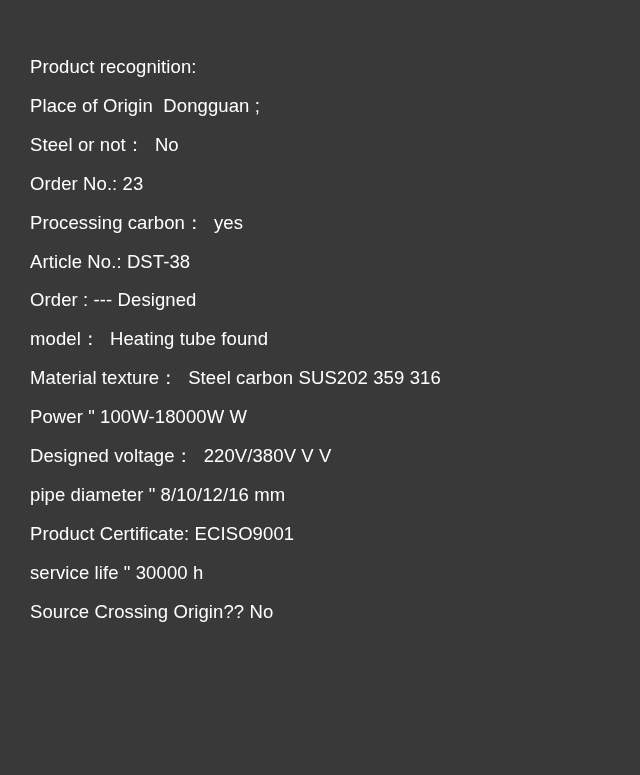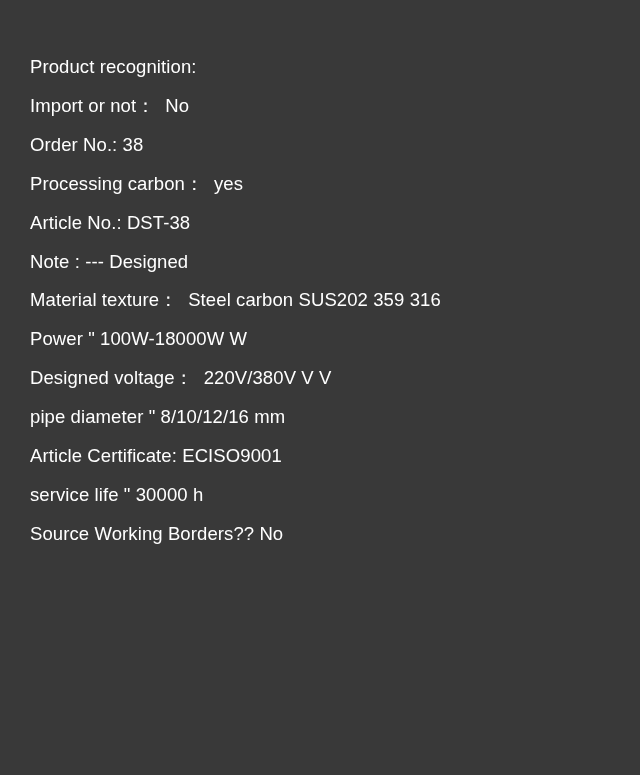--- a/index.html
+++ b/index.html
@@ -31,26 +31,28 @@
     white-space: pre;
     font-weight: 400;
   }
 </style>
 </head>
 <body>
 
 <div class="spec-sheet">
   <div class="spec-list">
     <div class="spec-line">Product recognition:</div>
-    <div class="spec-line">Import or not：  No</div>
-    <div class="spec-line">Order No.: 38</div>
+    <div class="spec-line">Place of Origin  Dongguan ;</div>
+    <div class="spec-line">Steel or not：  No</div>
+    <div class="spec-line">Order No.: 23</div>
     <div class="spec-line">Processing carbon：  yes</div>
     <div class="spec-line">Article No.: DST-38</div>
-    <div class="spec-line">Note : --- Designed</div>
+    <div class="spec-line">Order : --- Designed</div>
+    <div class="spec-line">model：  Heating tube found</div>
     <div class="spec-line">Material texture：  Steel carbon SUS202 359 316</div>
     <div class="spec-line">Power " 100W-18000W W</div>
     <div class="spec-line">Designed voltage：  220V/380V V V</div>
     <div class="spec-line">pipe diameter " 8/10/12/16 mm</div>
-    <div class="spec-line">Article Certificate: ECISO9001</div>
+    <div class="spec-line">Product Certificate: ECISO9001</div>
     <div class="spec-line">service life " 30000 h</div>
-    <div class="spec-line">Source Working Borders?? No</div>
+    <div class="spec-line">Source Crossing Origin?? No</div>
   </div>
 </div>
 
 </body></html>

